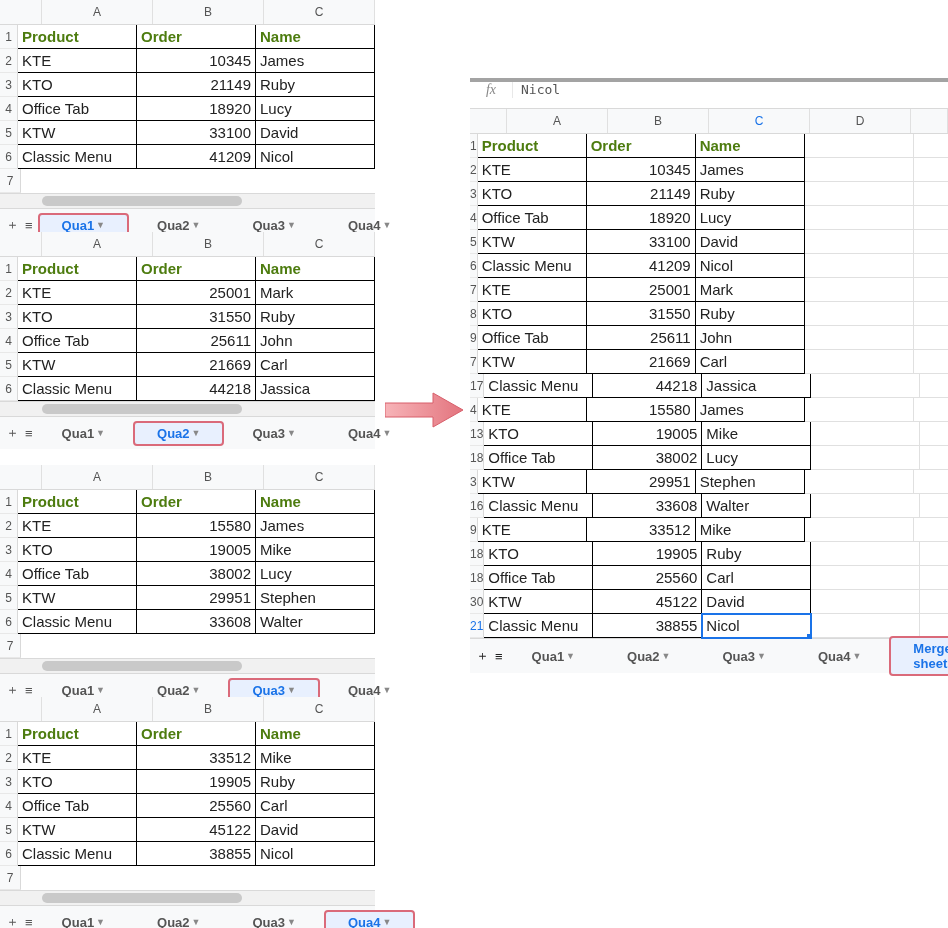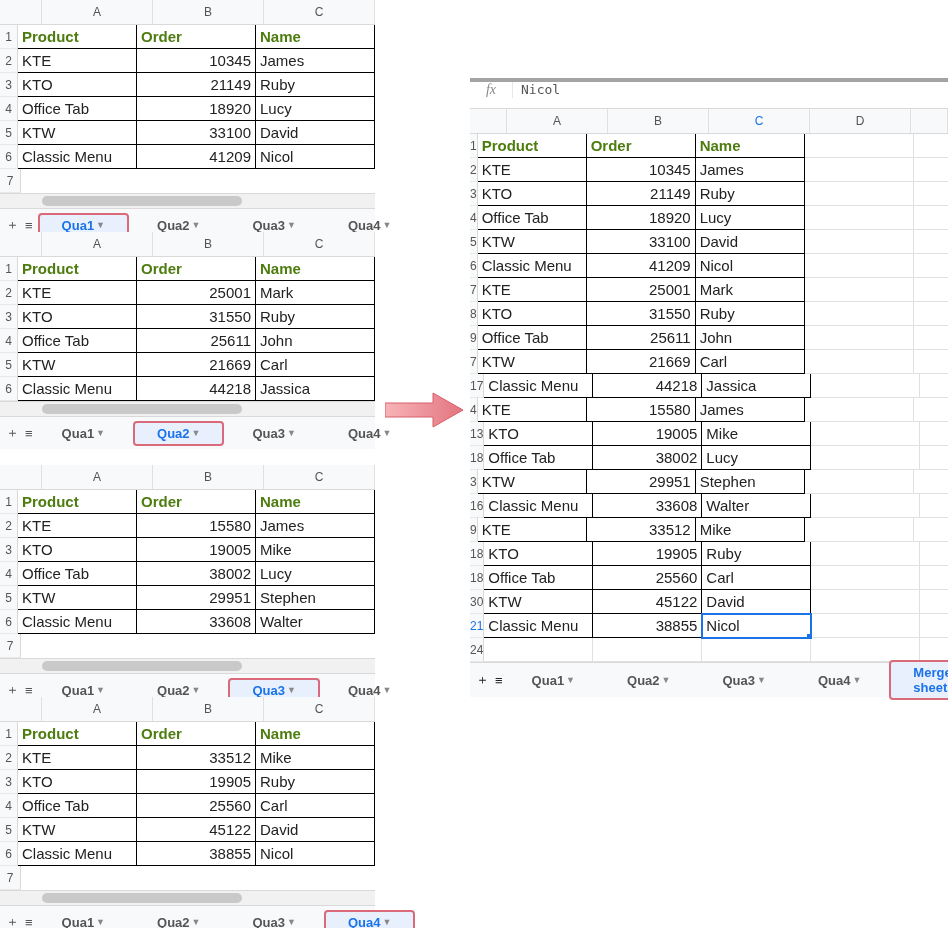--- a/index.html
+++ b/index.html
@@ -740,28 +740,20 @@
         <div class="cell extra2"></div>
       </div>
       <div class="bigrow">
         <div class="rownum sel">21</div>
         <div class="cell">Classic Menu</div>
         <div class="cell num">38855</div>
         <div class="cell selcell">Nicol</div>
         <div class="cell extra"></div>
         <div class="cell extra2"></div>
       </div>
-      <div class="bigrow blank">
-        <div class="rownum">24</div>
-        <div class="cell"></div>
-        <div class="cell"></div>
-        <div class="cell"></div>
-        <div class="cell"></div>
-        <div class="cell extra2"></div>
-      </div>
       <div class="bigtabs">
         <div class="tbtn"><span>＋</span></div>
         <div class="tbtn"><span>≡</span></div>
         <div class="tab">
           <span>Qua1</span>
           <span class="dd">▼</span>
         </div>
         <div class="tab">
           <span>Qua2</span>
           <span class="dd">▼</span>

